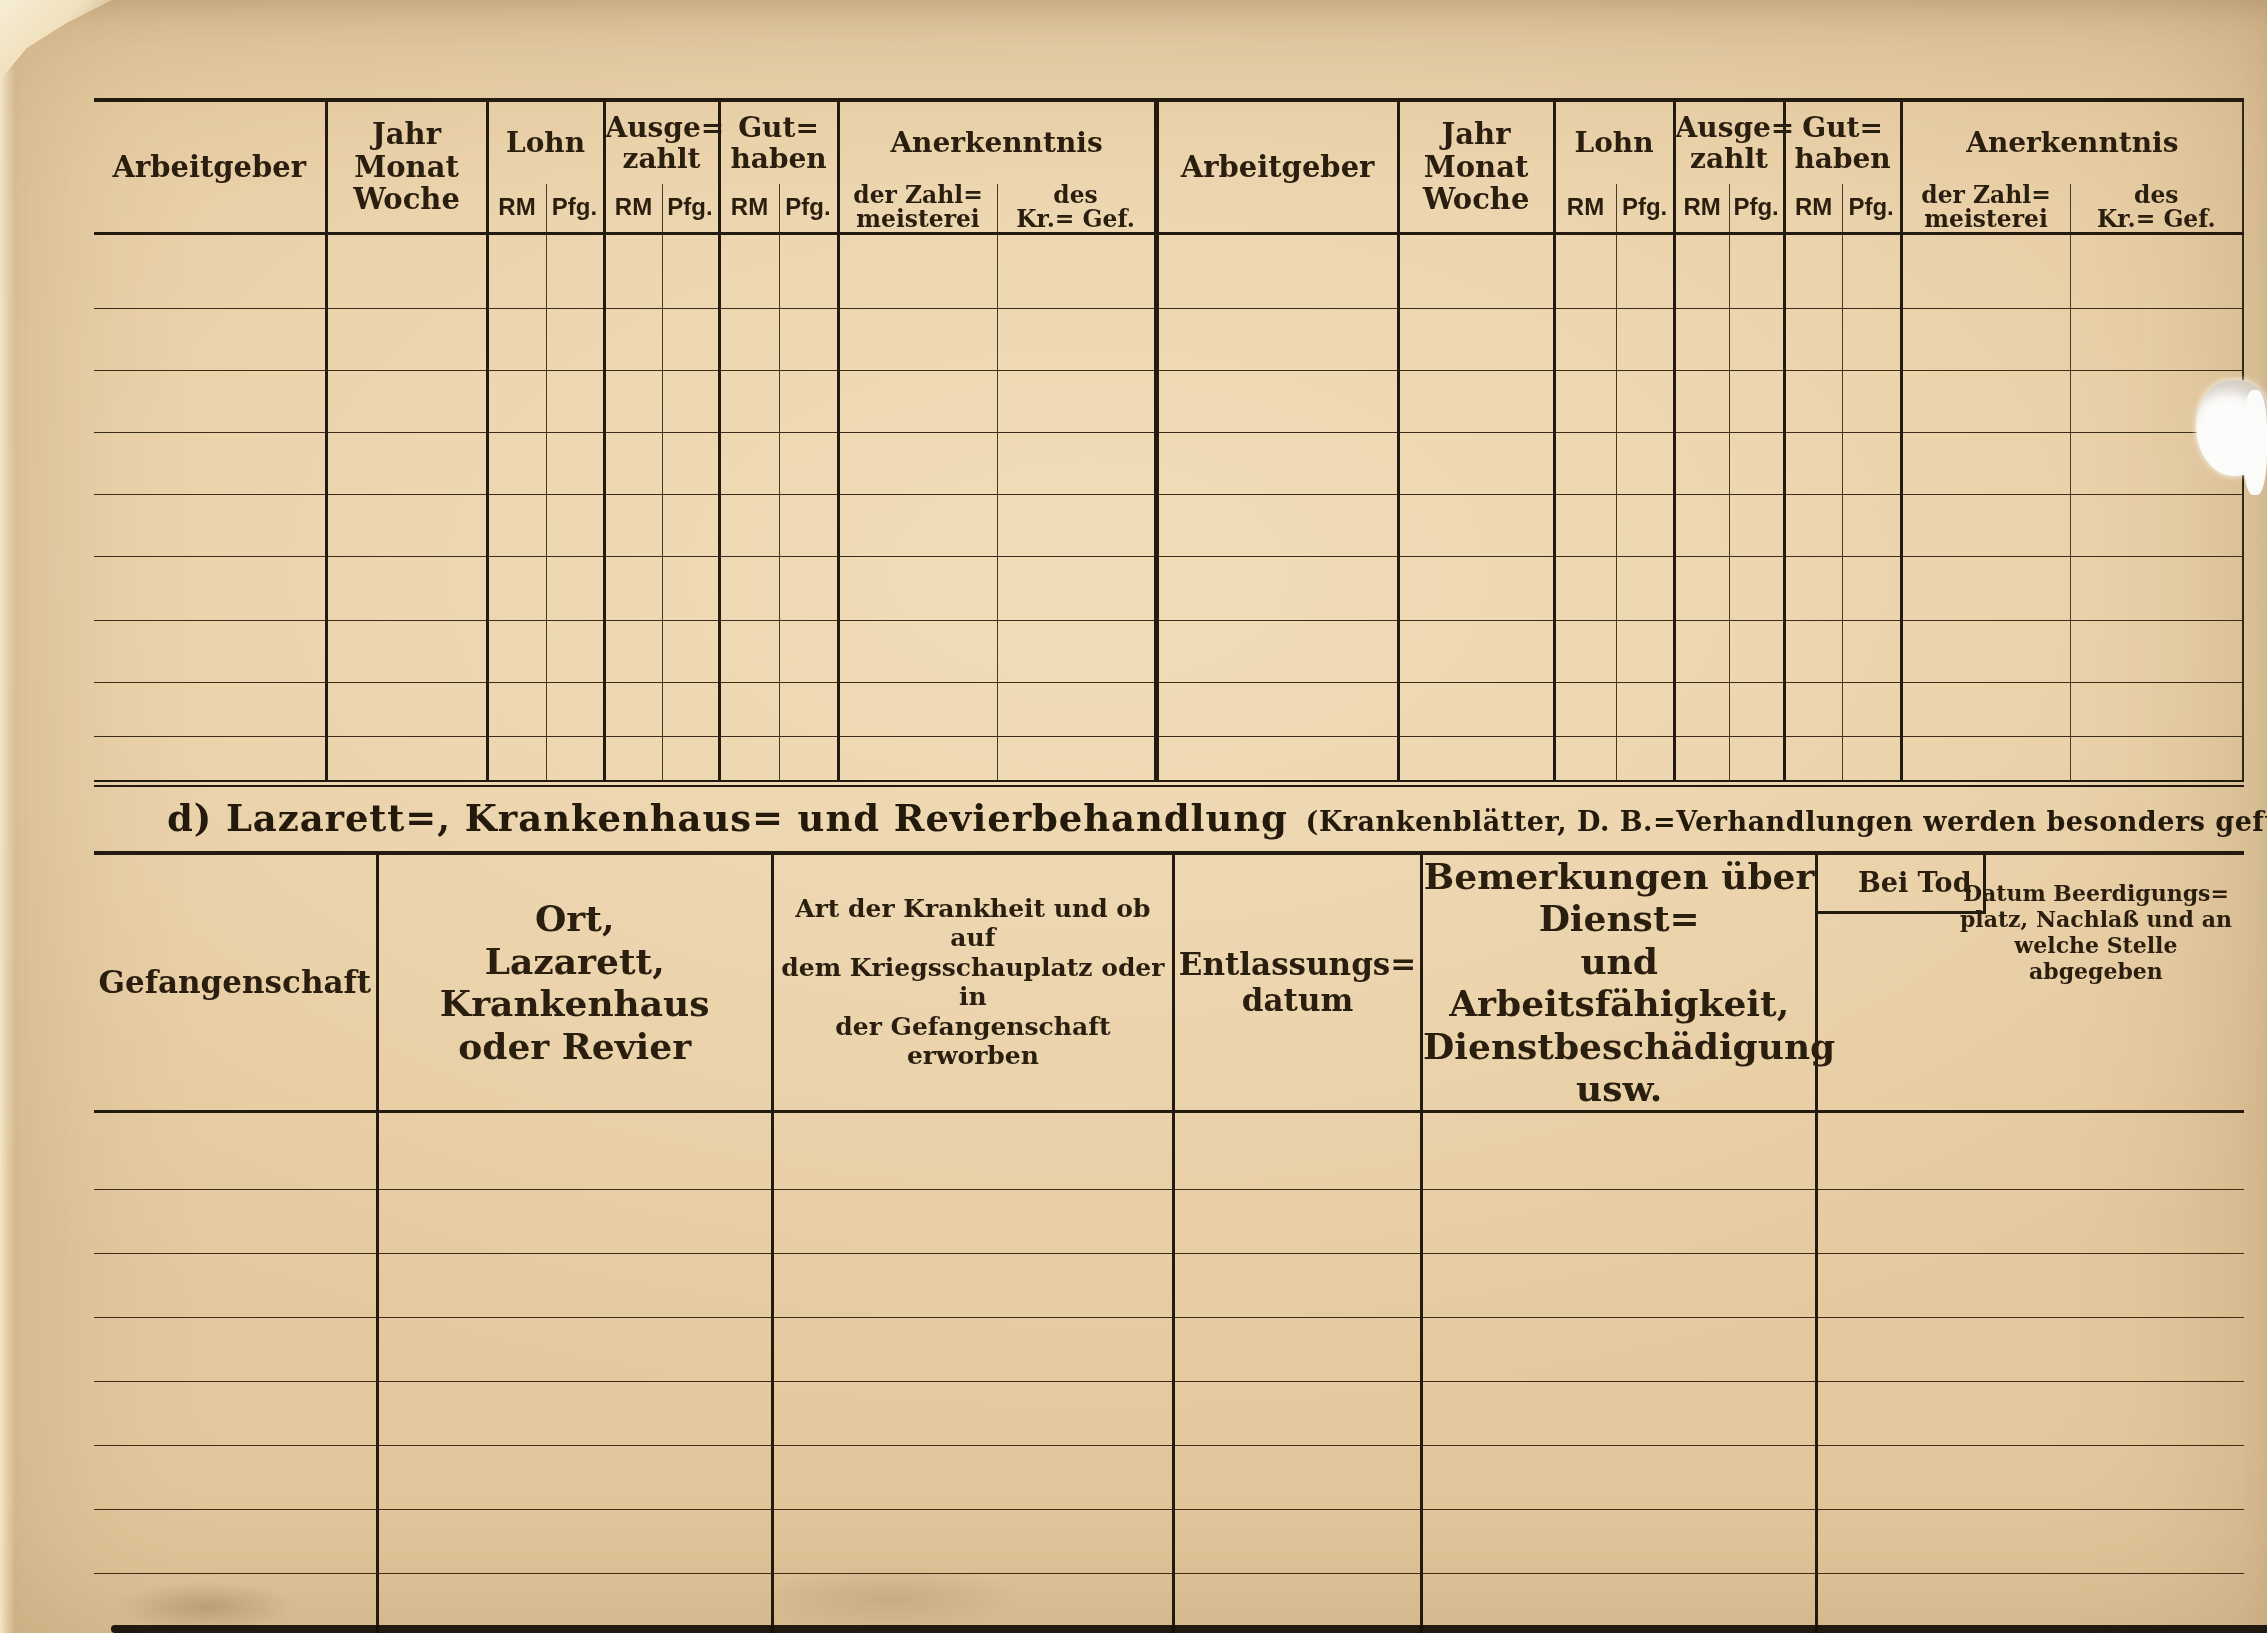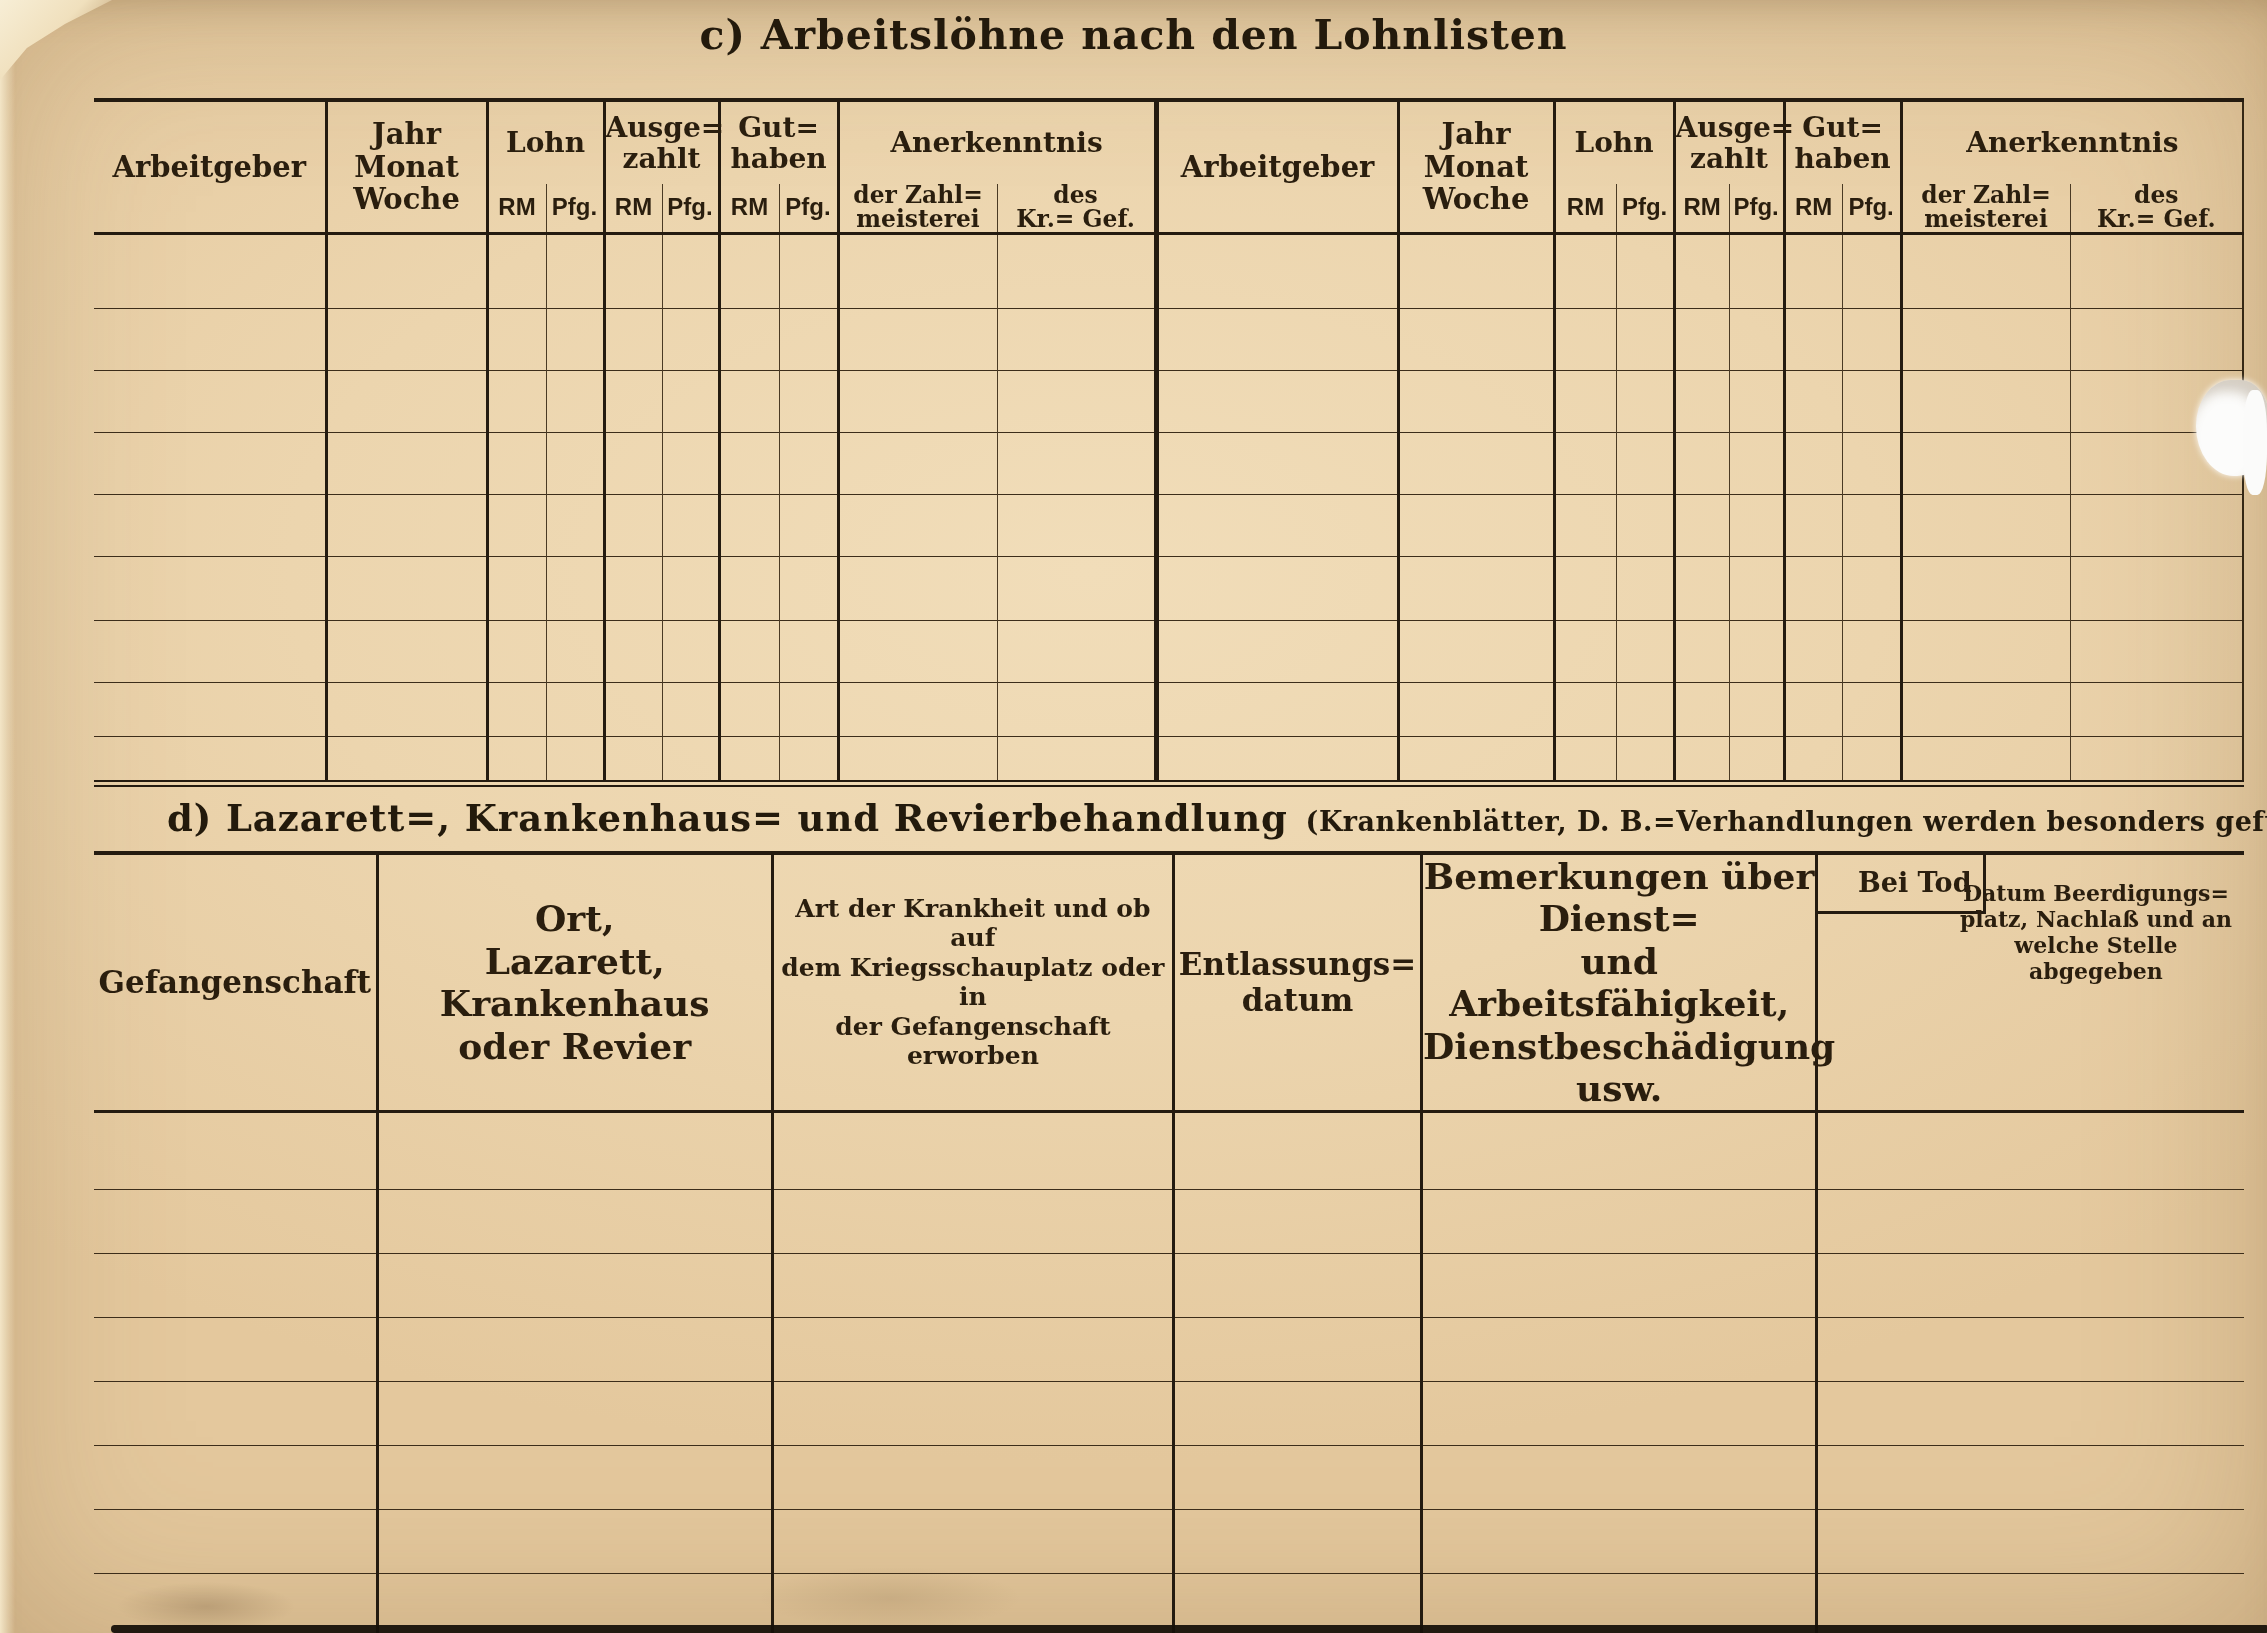--- a/index.html
+++ b/index.html
@@ -80,21 +80,20 @@
     font-weight:bold;font-size:22px;line-height:1.18;}
 </style>
 </head>
 <body>
 
 <div id="paper">
 
   <div class="edge-l"></div>
   <div class="tear-tl"></div>
 
-  <div class="title-c">c) Arbeitslöhne nach den Lohnlisten</div>
 
   <table id="t1">
     <colgroup>
       <col style="width:232px">
         <col style="width:161px">
       <col style="width:59px">
         <col style="width:58px">
       <col style="width:58px">
         <col style="width:57px">
       <col style="width:60px">

